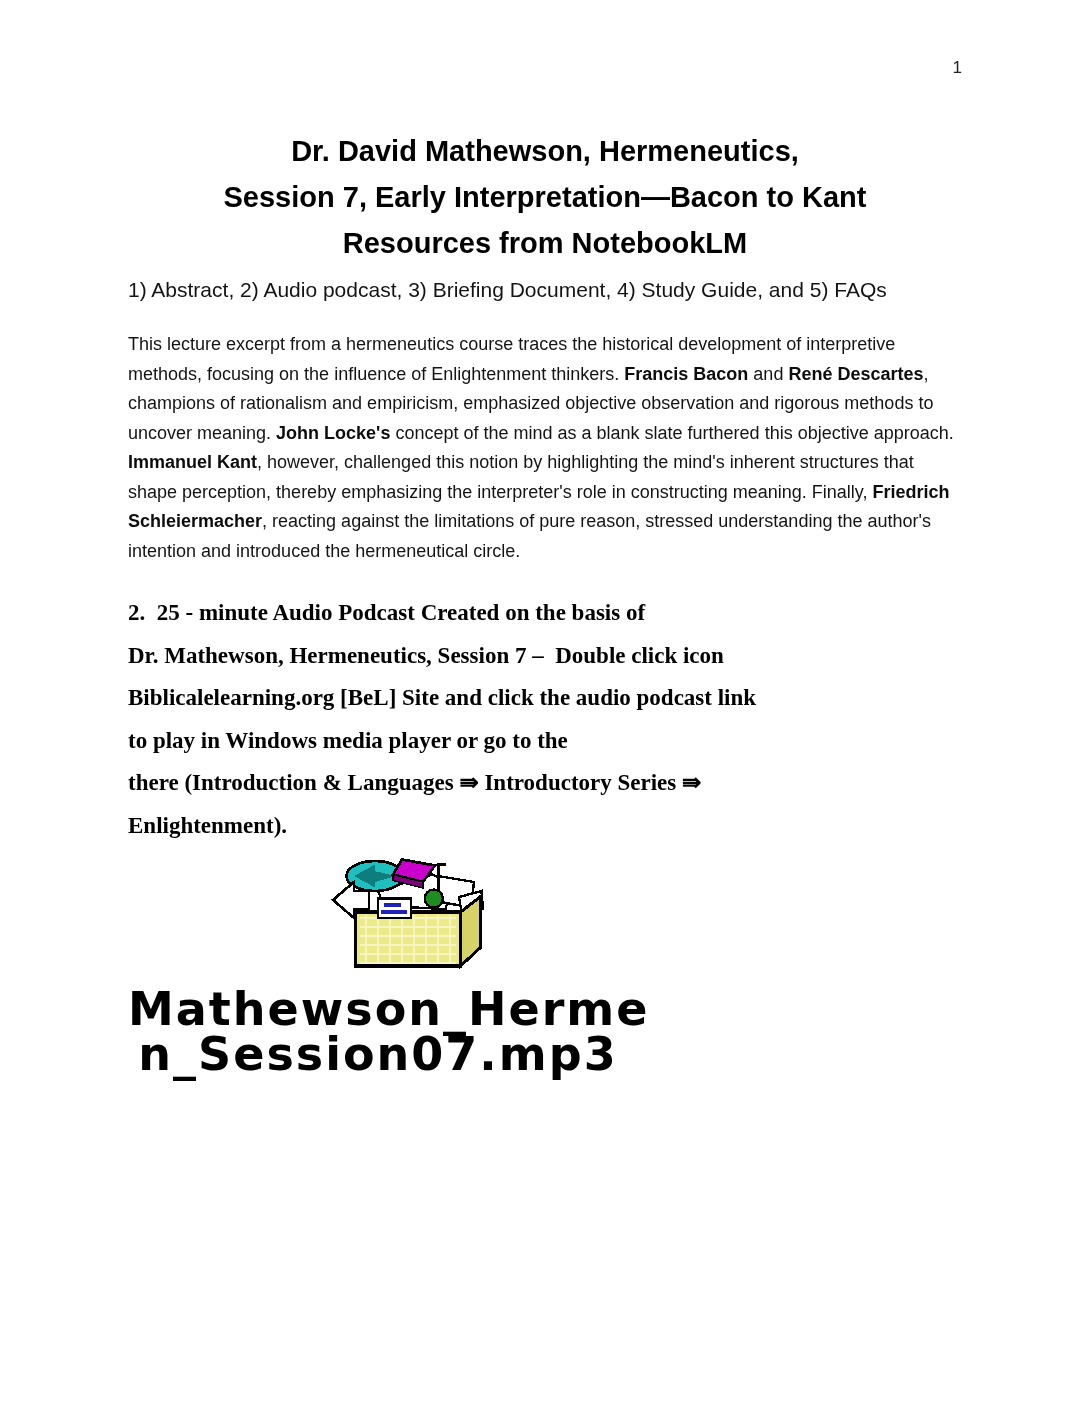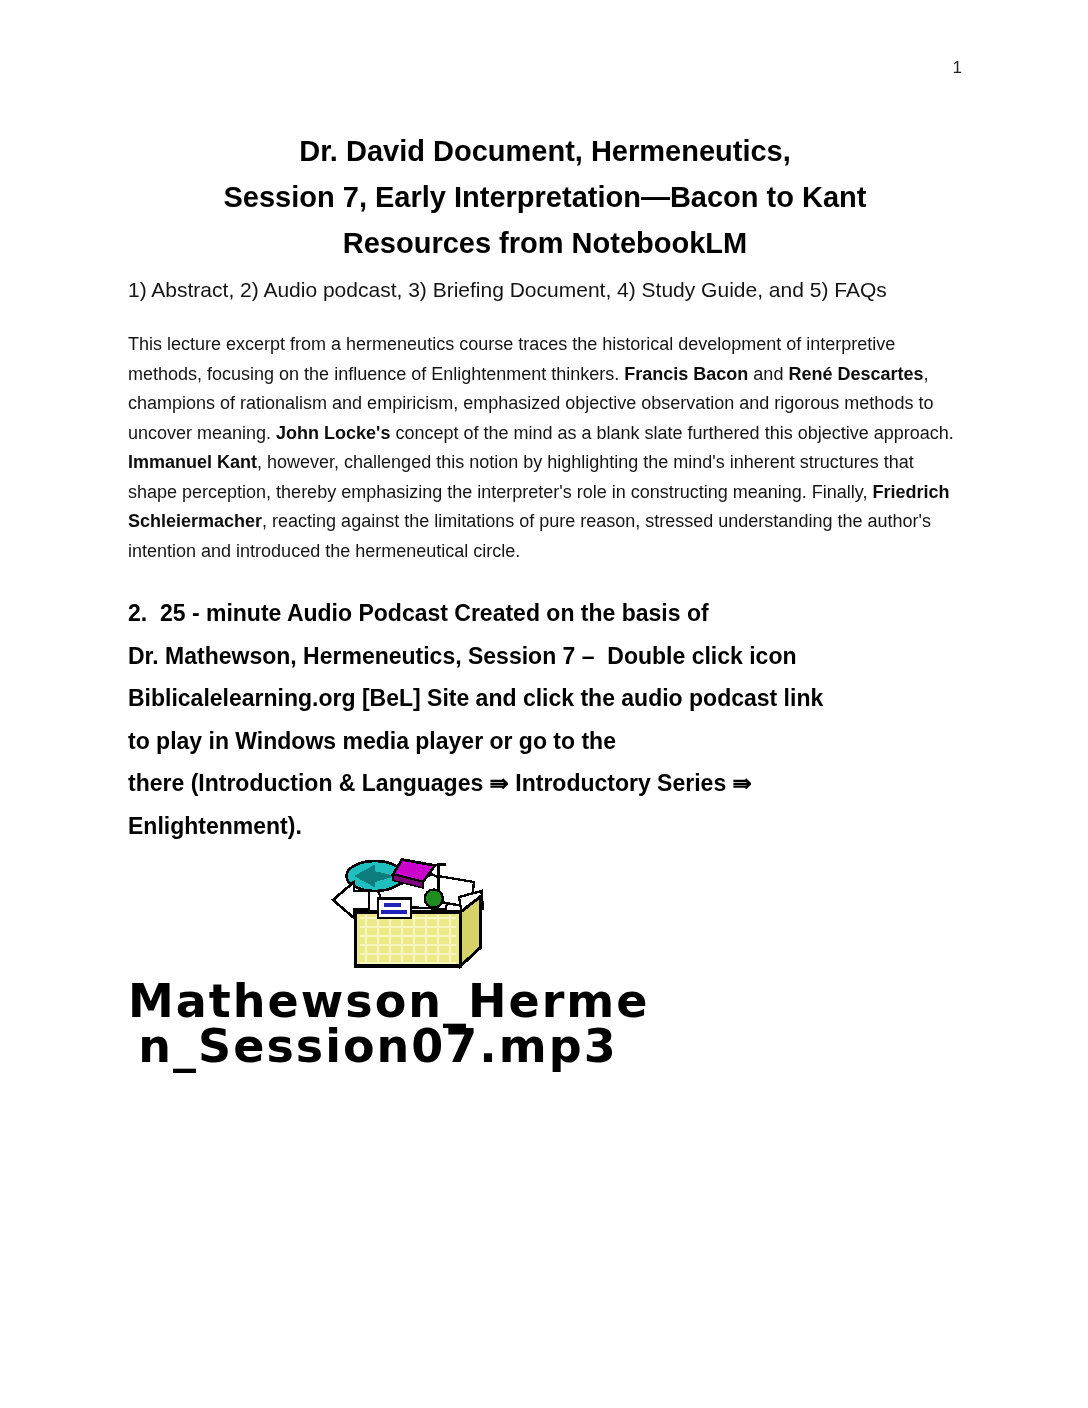--- a/index.html
+++ b/index.html
@@ -9,40 +9,40 @@
     font-family:"Liberation Sans",sans-serif;color:#111111;overflow:hidden;
   }
   .pageno{padding-top:58px;text-align:right;font-size:17px;color:#222;}
   .doc-title{margin-top:50px;text-align:center;font-weight:bold;font-size:29px;line-height:46px;color:#000;}
   .doc-title .line{white-space:nowrap;}
   .subtitle{margin-top:12px;font-size:21px;color:#141414;}
   .h1{margin-top:56px;font-weight:bold;font-size:21.5px;line-height:44px;color:#000;}
   .h1 .line{white-space:nowrap;}
   .body-para{margin-top:28px;font-size:18px;line-height:29.5px;width:836px;color:#141414;text-align:left;}
   .body-para .b{font-weight:bold;color:#0d0d0d;}
-  .h2{margin-top:26px;font-weight:bold;font-size:23px;line-height:42.5px;color:#000;}
+  .h2{margin-top:26px;font-weight:bold;font-size:23px;line-height:42.5px;color:#000;font-family:Liberation Serif, serif;}
   .h2 .line{white-space:nowrap;}
   .attachment{margin-top:8px;}
   .attachment svg{display:block;margin-left:202px;cursor:pointer;}
   .caption{
-    margin-top:4px;width:500px;text-align:center;
+    margin-top:12px;width:500px;text-align:center;
     font-family:"DejaVu Sans",sans-serif;font-weight:bold;
     font-size:46px;line-height:45px;letter-spacing:2px;color:#000;
   }
   .caption .line{white-space:nowrap;}
 </style>
 </head>
 <body>
 
 <div class="page">
 
   <div class="pageno">1</div>
 
   <div class="doc-title">
-      <div class="line">Dr. David Document, Hermeneutics,</div>
+      <div class="line">Dr. David Mathewson, Hermeneutics,</div>
       <div class="line">Session 7, Early Interpretation—Bacon to Kant</div>
       <div class="line">Resources from NotebookLM</div>
     </div>
 
   <div class="subtitle">1) Abstract, 2) Audio podcast, 3) Briefing Document, 4) Study Guide, and 5) FAQs</div>
 
 
   <div class="body-para"><span>This lecture excerpt from a hermeneutics course traces the historical development of interpretive methods, focusing on the influence of Enlightenment thinkers. </span><span class="b">Francis Bacon</span><span> and </span><span class="b">René Descartes</span><span>, champions of rationalism and empiricism, emphasized objective observation and rigorous methods to uncover meaning. </span><span class="b">John Locke's</span><span> concept of the mind as a blank slate furthered this objective approach. </span><span class="b">Immanuel Kant</span><span>, however, challenged this notion by highlighting the mind's inherent structures that shape perception, thereby emphasizing the interpreter's role in constructing meaning. Finally, </span><span class="b">Friedrich Schleiermacher</span><span>, reacting against the limitations of pure reason, stressed understanding the author's intention and introduced the hermeneutical circle.</span></div>
 
   <div class="h2">

